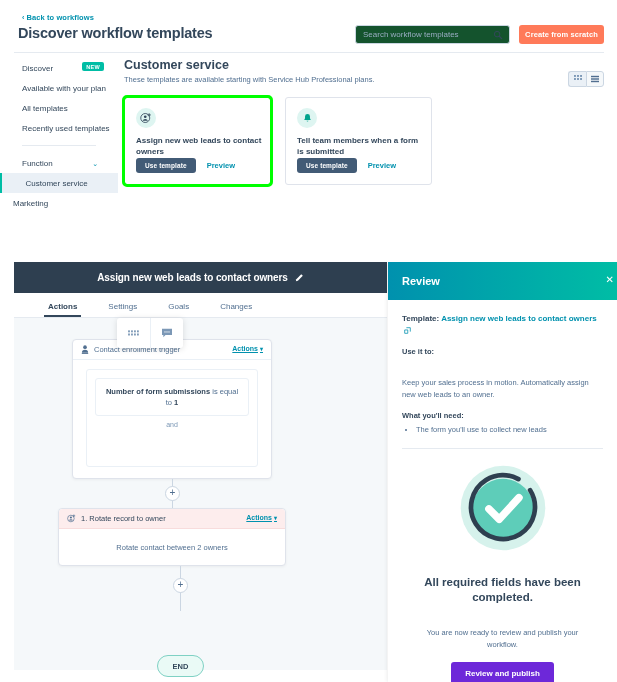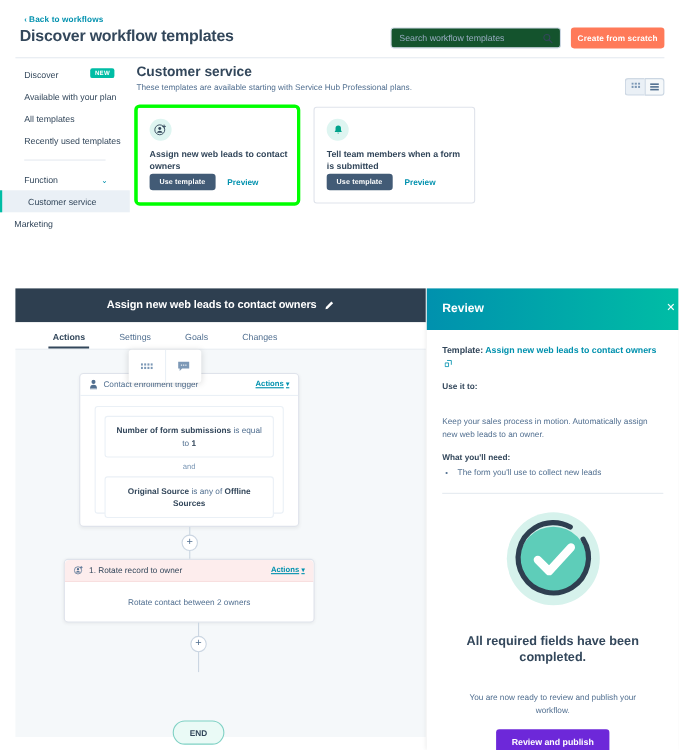--- a/index.html
+++ b/index.html
@@ -397,23 +397,20 @@
             <rect x="1" y="10" width="8" height="1.1" fill="#516f90"></rect>
           </svg>
           <span class="node-hdr-title">Contact enrollment trigger</span>
           <span class="node-actions"><span>Actions</span><span class="car">▾</span></span>
         </div>
         <div class="filter-group">
           <div class="filter-box">
             <b>Number of form submissions</b><span> is equal to </span><b>1</b>
           </div>
           <div class="filter-join">and</div>
-          <div class="filter-box">
-            <b>Original Source</b><span> is any of </span><b>Offline Sources</b>
-          </div>
         </div>
       </div>
 
       <div class="connector" style="left:158px; top:161px; height:29px;"></div>
       <div class="plus-btn" style="left:151px; top:168px;">+</div>
 
       <div class="node node-action">
         <div class="node-hdr">
           <svg width="9" height="9" viewBox="0 0 12 12">
             <circle cx="5.2" cy="6" r="4.4" fill="none" stroke="#516f90" stroke-width=".9"></circle>

